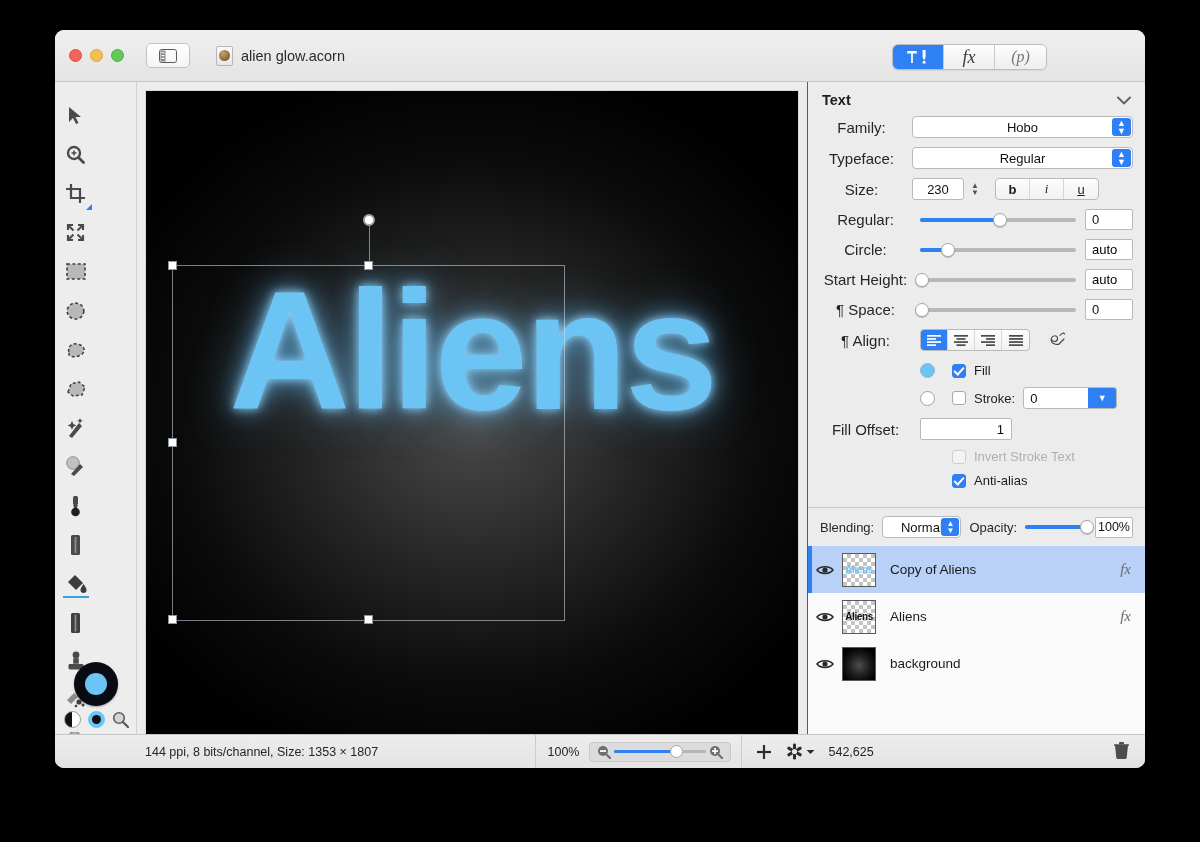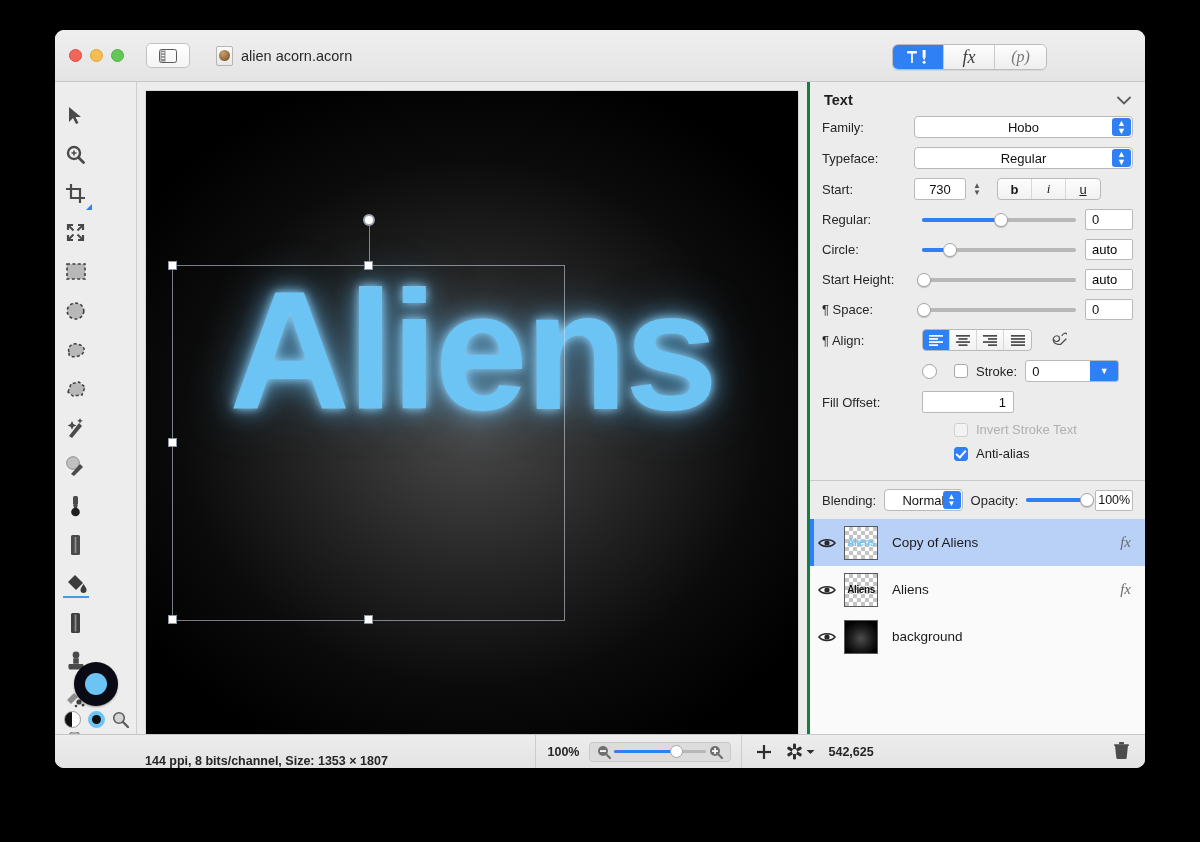--- a/index.html
+++ b/index.html
@@ -175,33 +175,33 @@
   .rot-handle{
     position:absolute; left:50%; top:-52px; margin-left:-6px;
     width:12px;height:12px;border-radius:50%;
     background:#fff; border:2px solid #9aa3ae;
   }
 
   
   .inspector{
     width: 338px; flex:0 0 338px;
     background:#ececec;
-    border-left:3px solid #15803d;
+    border-left:1px solid #15803d;
     display:flex;flex-direction:column; min-height:0;
   }
   .section-head{
     display:flex; align-items:center; justify-content:space-between;
     padding: 10px 14px 6px 14px;
   }
   .section-head .t{ font-size:14.5px; font-weight:700; color:#1d1d1d;}
   .rows{ padding: 2px 12px 10px 12px; }
   .row{ display:flex; align-items:center; margin-bottom: 9px; }
   .lbl{
-    width: 92px; text-align:left; padding-right:9px;
-    font-size:13px; color:#262626; flex:0 0 92px;
+    width: 92px; text-align:center; padding-right:9px;
+    font-size:15px; color:#262626; flex:0 0 92px;
   }
   .lbl.wide{ width:100px; flex-basis:100px;}
   .popup{
     flex:1; height:22px; background:#fff;
     border:1px solid #b9b9b9; border-radius:4px;
     display:flex;align-items:center;justify-content:center;
     font-size:13px; color:#111; position:relative;
   }
   .popup .arrows{
     position:absolute; right:1px; top:1px; bottom:1px; width:19px;
@@ -348,24 +348,23 @@
   .fx-badge{
     font-family:"Liberation Serif",serif; font-style:italic;
     font-size:15px; color:#6a6a6a;
   }
 
   
   .statusbar{
     height:34px; flex:0 0 34px;
     background: linear-gradient(#ededed,#e3e3e3);
     border-top:1px solid #c6c6c6;
-    display:flex; align-items:flex-end;
+    display:flex; align-items:center;
     font-size:12.5px; color:#262626;
     position:relative;
-    font-weight:bold;
   }
   .status-left{ width:82px; flex:0 0 82px;}
   .status-info{ padding-left:8px; flex:1;}
   .zoom-cluster{
     display:flex; align-items:center; gap:9px; padding-right:10px;
     border-left:1px solid #cccccc; height:100%;
     padding-left:12px;
   }
   .zoom-slider{
     width:142px;height:20px;border-radius:4px;background:#dcdcdc;
@@ -398,21 +397,21 @@
       <svg width="18" height="14" viewBox="0 0 18 14">
         <rect x="0.5" y="0.5" width="17" height="13" rx="2" fill="none" stroke="#5a5a5a"></rect>
         <rect x="1.5" y="1.5" width="5" height="11" fill="#8d8d8d"></rect>
         <rect x="2.6" y="3.2" width="2.8" height="1.1" fill="#fff"></rect>
         <rect x="2.6" y="6" width="2.8" height="1.1" fill="#fff"></rect>
         <rect x="2.6" y="8.8" width="2.8" height="1.1" fill="#fff"></rect>
       </svg>
     </div>
     <div class="doc-title">
       <span class="doc-icon"></span>
-      <span>alien acorn.acorn</span>
+      <span>alien glow.acorn</span>
     </div>
 
     <div class="inspector-tabs">
       <div class="itab active">
         <svg width="26" height="16" viewBox="0 0 26 16">
           <path d="M2 3 h10 M7 3 v11" stroke="#fff" stroke-width="1.7" fill="none"></path>
           <path d="M3.5 2 l7 0 l1.5 2.5 l-10 0 z" fill="#fff"></path>
           <rect x="17.6" y="1" width="3" height="7" fill="#fff"></rect>
           <path d="M17.6 8 l1.5 3.5 l1.5 -3.5 z" fill="#fff"></path>
           <circle cx="19.1" cy="13.3" r="1.5" fill="#fff"></circle>
@@ -610,23 +609,23 @@
           <div class="popup">
             <span>Regular</span>
             <span class="arrows">
                 <span>▲</span>
                 <span>▼</span>
               </span>
           </div>
         </div>
 
         <div class="row">
-          <span class="lbl">Start:</span>
+          <span class="lbl">Size:</span>
           <div class="numfield" style="width:52px;justify-content:center">
-            <span>730</span>
+            <span>230</span>
           </div>
           <span class="stepper">
               <span>▲</span>
               <span>▼</span>
             </span>
           <div class="biu">
             <span class="b-b">b</span>
             <span class="b-i">i</span>
             <span class="b-u">u</span>
           </div>
@@ -724,20 +723,27 @@
                 </svg>
             </span>
           </div>
           <span class="circle-text-icon">
             <svg width="18" height="16" viewBox="0 0 18 16">
                 <path d="M10.5 14.5 C4 14.5 2 11 3.5 8 C5 5 9 5 9.5 8 C10 11.5 5.5 13 3.5 9.5 M10.5 14.5 L16 9 M12 5.5 C13.5 3 16 2.5 16.5 4" fill="none" stroke="#4a4a4a" stroke-width="1.15" stroke-linecap="round"></path>
               </svg>
           </span>
         </div>
 
+        <div class="row" style="margin-top:12px">
+          <span class="lbl wide" style="padding-right:0"></span>
+          <span class="radio filled"></span>
+          <span style="width:17px"></span>
+          <span class="cb on"></span>
+          <span class="ck-label">Fill</span>
+        </div>
 
         <div class="row">
           <span class="lbl wide" style="padding-right:0"></span>
           <span class="radio"></span>
           <span style="width:17px"></span>
           <span class="cb"></span>
           <span class="ck-label">Stroke:</span>
           <div class="stroke-field">
             <span class="v">0</span>
             <span class="dd">▼</span>

